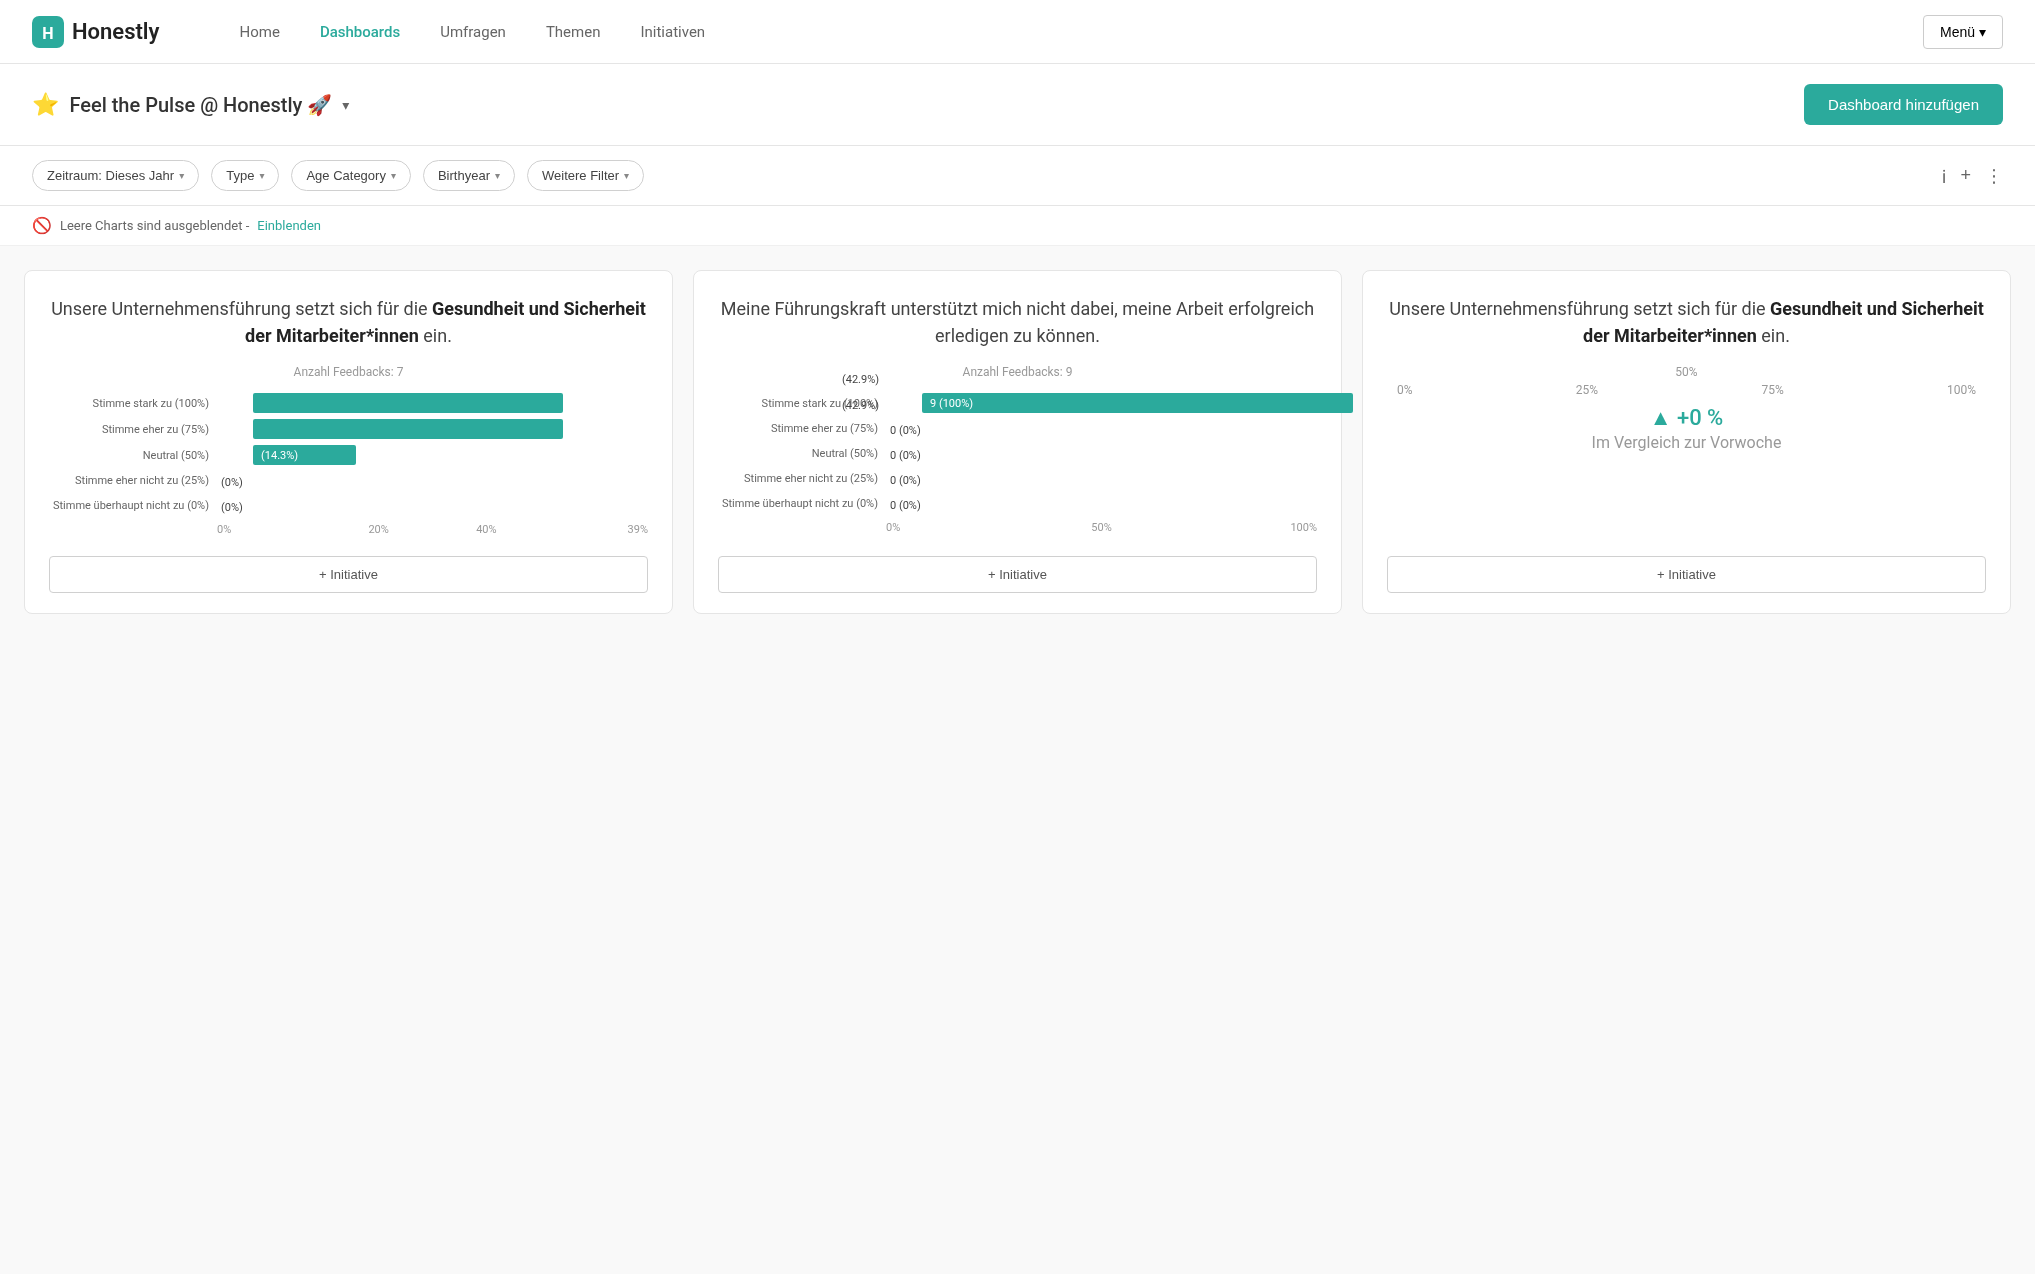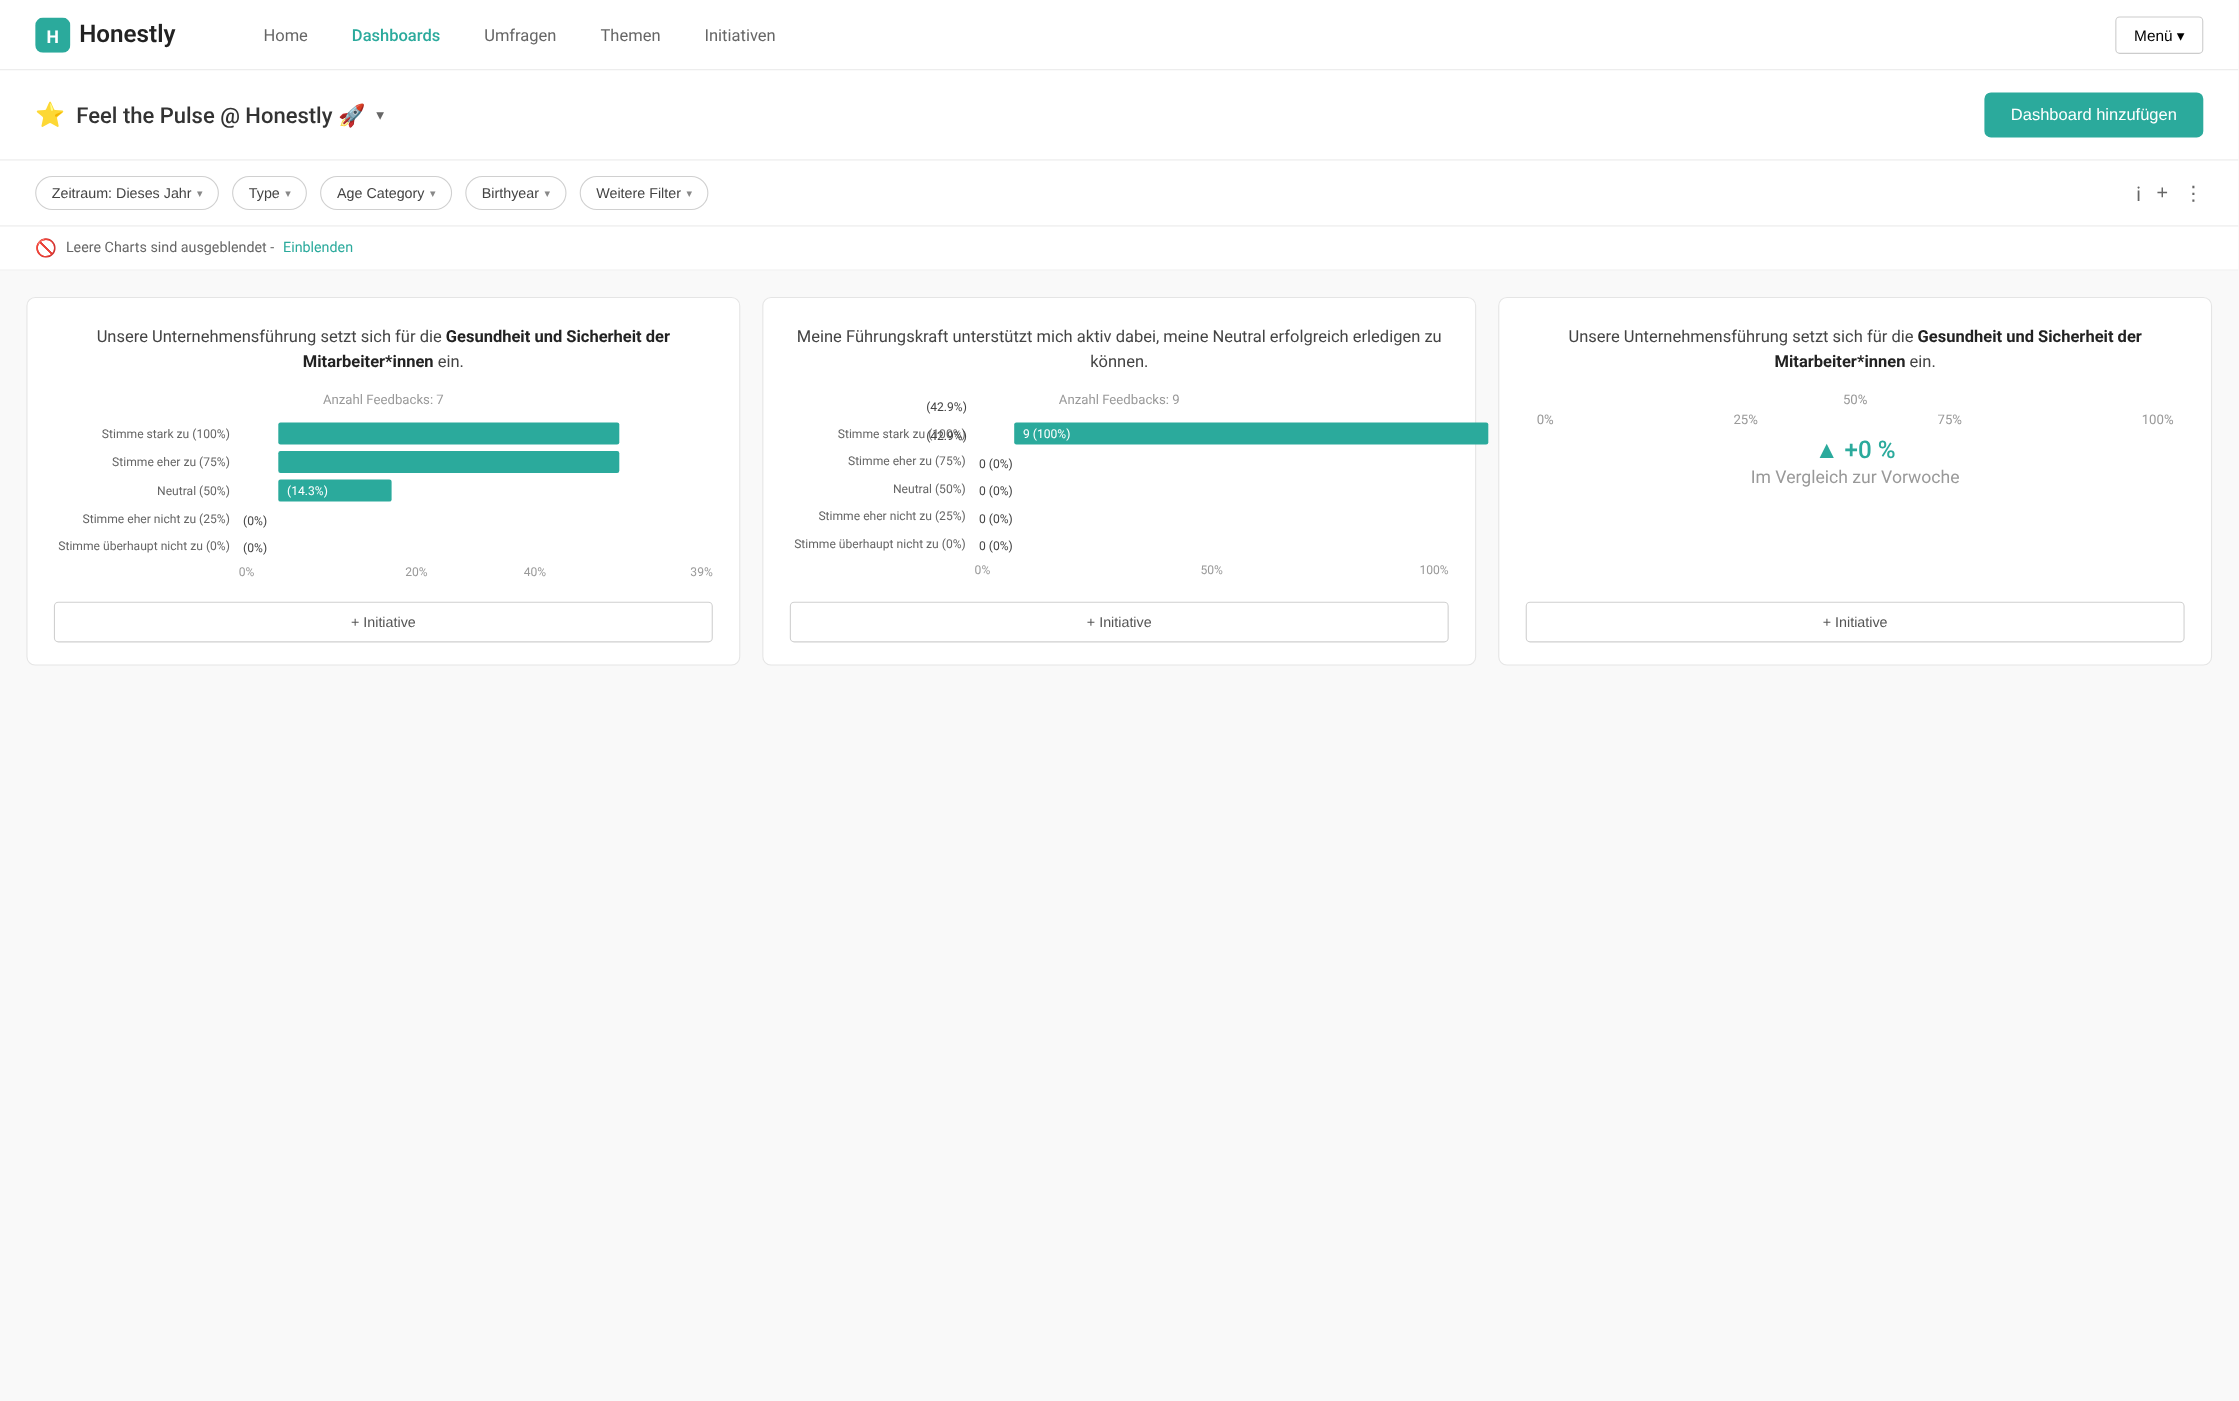--- a/index.html
+++ b/index.html
@@ -150,21 +150,21 @@
 
     .card {
       background: #fff;
       border: 1px solid #e5e5e5;
       border-radius: 8px;
       padding: 24px 24px 20px;
       display: flex;
       flex-direction: column;
     }
     .card-title {
-      font-size: 15px;
+      font-size: 18px;
       color: #444;
       line-height: 1.5;
       margin-bottom: 16px;
       text-align: center;
     }
     .card-title strong { font-weight: 700; color: #222; }
 
     .feedback-count {
       font-size: 12px;
       color: #999;
@@ -409,21 +409,21 @@
         <div class="x-axis">
           <span class="x-axis-tick">0%</span>
           <span class="x-axis-tick">20%</span>
           <span class="x-axis-tick">40%</span>
           <span class="x-axis-tick">39%</span>
         </div>
       </div>
       <button class="initiative-btn">+ Initiative</button>
     </div>
     <div class="card">
-      <div class="card-title">Meine Führungskraft unterstützt mich aktiv dabei, meine Neutral erfolgreich erledigen zu können.</div>
+      <div class="card-title">Meine Führungskraft unterstützt mich nicht dabei, meine Arbeit erfolgreich erledigen zu können.</div>
       <div class="feedback-count">Anzahl Feedbacks: 9</div>
       <div class="bar-chart">
         <div class="bar-row">
           <div class="bar-label">Stimme stark zu (100%)</div>
           <div class="bar-track">
             <div class="bar-fill" style="width: 100%;">
               <span class="bar-value" style="color: rgb(255, 255, 255);">9 (100%)</span>
             </div>
           </div>
         </div>

